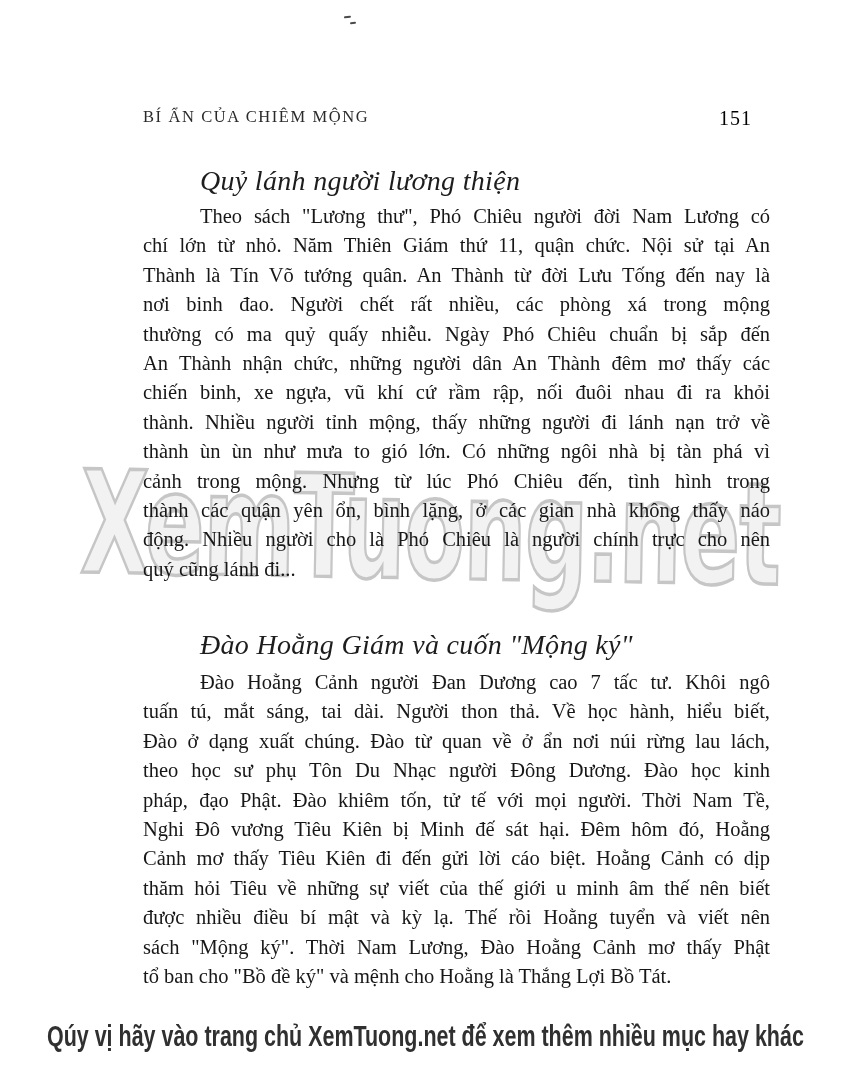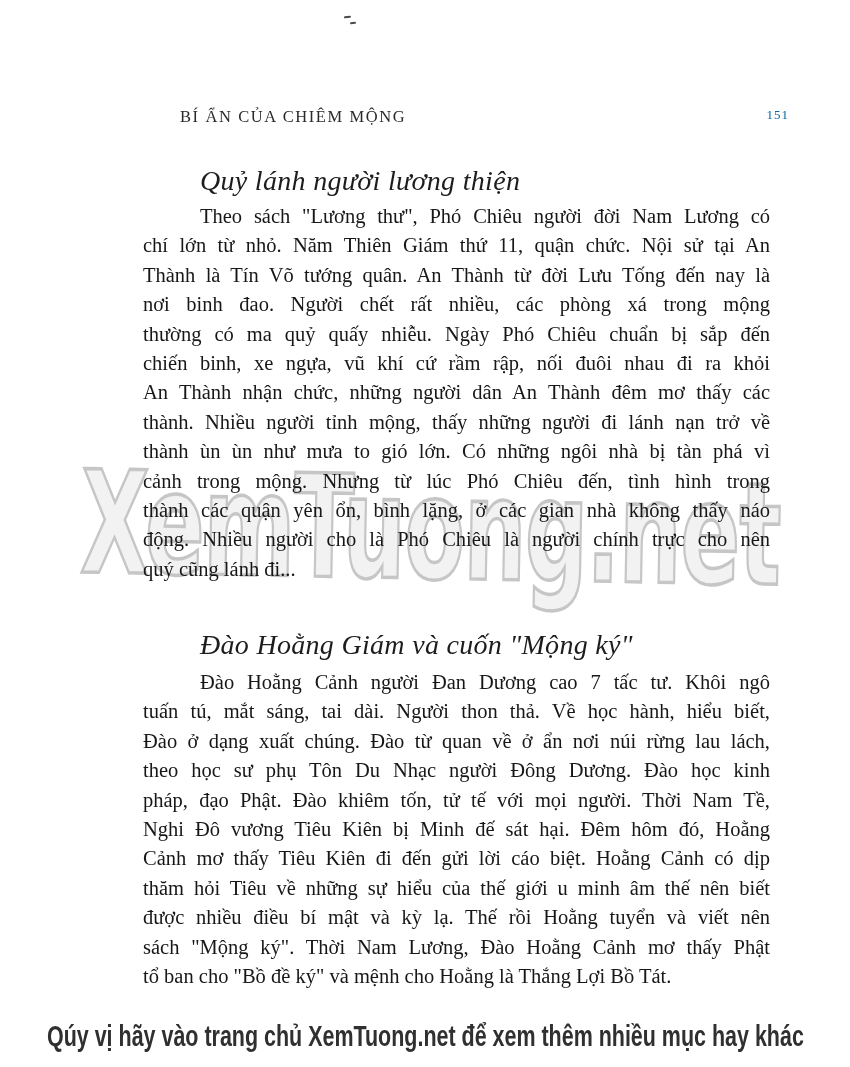--- a/index.html
+++ b/index.html
@@ -32,28 +32,28 @@
   .artifact{position:absolute;left:344px;top:16px;z-index:3;}
   .artifact .a1,.artifact .a2{
     position:absolute;background:#4a4a4a;border-radius:1px;
   }
   .artifact .a1{width:7px;height:2px;left:0;top:0;transform:rotate(-8deg);}
   .artifact .a2{width:6px;height:2px;left:6px;top:6px;transform:rotate(-6deg);}
   
   .content{position:absolute;left:0;top:0;width:850px;height:1067px;z-index:2;}
   .runhead{
     position:absolute;left:143px;top:107px;width:627px;
-    display:flex;justify-content:space-between;align-items:flex-start;margin-left:37px;
+    display:flex;justify-content:space-between;align-items:flex-start;
   }
   .runhead .title{
     font-size:16.5px;letter-spacing:1.6px;color:#2a2a2a;
     font-family:"Liberation Serif", serif;
   }
   .runhead .pnum{
-    font-size:13px;color:#0369a1;padding-right:18px;letter-spacing:1px;
+    font-size:20px;color:#000000;padding-right:18px;letter-spacing:1px;
   }
   .h-italic{
     position:absolute;left:200px;
     font-style:italic;font-size:28px;color:#1d1d1d;
     letter-spacing:0.3px;white-space:nowrap;
   }
   .h1pos{top:165px;}
   .h2pos{top:629px;}
   .para{position:absolute;left:143px;width:627px;}
   .p1pos{top:202px;}
@@ -103,41 +103,41 @@
   </div>
 
   <div class="h-italic h1pos">Quỷ lánh người lương thiện</div>
 
   <div class="para p1pos">
     <div class="bline first">Theo sách "Lương thư", Phó Chiêu người đời Nam Lương có</div>
     <div class="bline">chí lớn từ nhỏ. Năm Thiên Giám thứ 11, quận chức. Nội sử tại An</div>
     <div class="bline">Thành là Tín Võ tướng quân. An Thành từ đời Lưu Tống đến nay là</div>
     <div class="bline">nơi binh đao. Người chết rất nhiều, các phòng xá trong mộng</div>
     <div class="bline">thường có ma quỷ quấy nhiễu. Ngày Phó Chiêu chuẩn bị sắp đến</div>
+    <div class="bline">An Thành nhận chức, những người dân An Thành đêm mơ thấy các</div>
     <div class="bline">chiến binh, xe ngựa, vũ khí cứ rầm rập, nối đuôi nhau đi ra khỏi</div>
-    <div class="bline">An Thành nhận chức, những người dân An Thành đêm mơ thấy các</div>
     <div class="bline">thành. Nhiều người tỉnh mộng, thấy những người đi lánh nạn trở về</div>
     <div class="bline">thành ùn ùn như mưa to gió lớn. Có những ngôi nhà bị tàn phá vì</div>
     <div class="bline">cảnh trong mộng. Nhưng từ lúc Phó Chiêu đến, tình hình trong</div>
     <div class="bline">thành các quận yên ổn, bình lặng, ở các gian nhà không thấy náo</div>
     <div class="bline">động. Nhiều người cho là Phó Chiêu là người chính trực cho nên</div>
     <div class="bline last">quý cũng lánh đi...</div>
   </div>
 
   <div class="h-italic h2pos">Đào Hoằng Giám và cuốn "Mộng ký"</div>
 
   <div class="para p2pos">
     <div class="bline first">Đào Hoằng Cảnh người Đan Dương cao 7 tấc tư. Khôi ngô</div>
     <div class="bline">tuấn tú, mắt sáng, tai dài. Người thon thả. Về học hành, hiểu biết,</div>
     <div class="bline">Đào ở dạng xuất chúng. Đào từ quan về ở ẩn nơi núi rừng lau lách,</div>
     <div class="bline">theo học sư phụ Tôn Du Nhạc người Đông Dương. Đào học kinh</div>
     <div class="bline">pháp, đạo Phật. Đào khiêm tốn, tử tế với mọi người. Thời Nam Tề,</div>
     <div class="bline">Nghi Đô vương Tiêu Kiên bị Minh đế sát hại. Đêm hôm đó, Hoằng</div>
     <div class="bline">Cảnh mơ thấy Tiêu Kiên đi đến gửi lời cáo biệt. Hoằng Cảnh có dịp</div>
-    <div class="bline">thăm hỏi Tiêu về những sự hiểu của thế giới u minh âm thế nên biết</div>
+    <div class="bline">thăm hỏi Tiêu về những sự viết của thế giới u minh âm thế nên biết</div>
     <div class="bline">được nhiều điều bí mật và kỳ lạ. Thế rồi Hoằng tuyển và viết nên</div>
     <div class="bline">sách "Mộng ký". Thời Nam Lương, Đào Hoằng Cảnh mơ thấy Phật</div>
     <div class="bline last">tổ ban cho "Bồ đề ký" và mệnh cho Hoằng là Thắng Lợi Bồ Tát.</div>
   </div>
 
 </div>
 
 <div class="footer">
   <div class="fwrap">
     <span>Qúy vị hãy vào trang chủ </span><span class="brand">XemTuong.net</span><span> để xem thêm nhiều mục hay khác</span>

